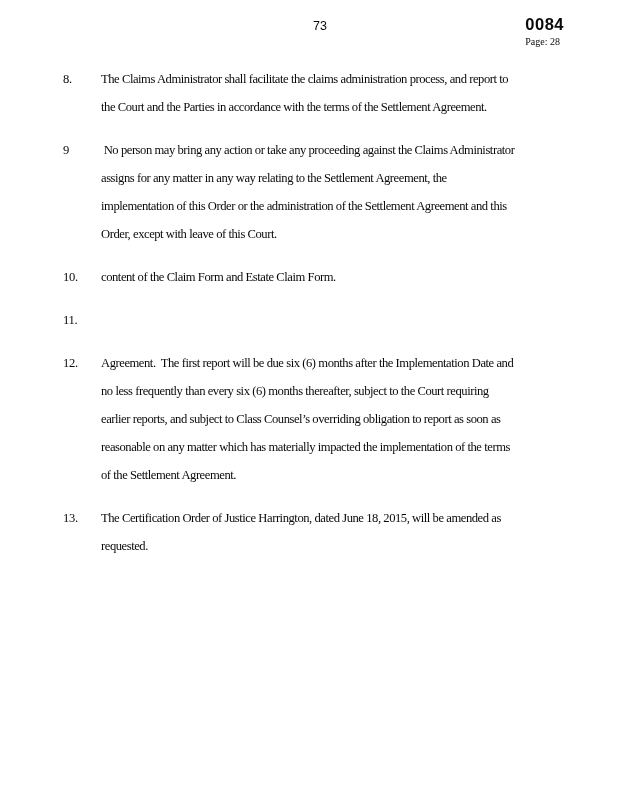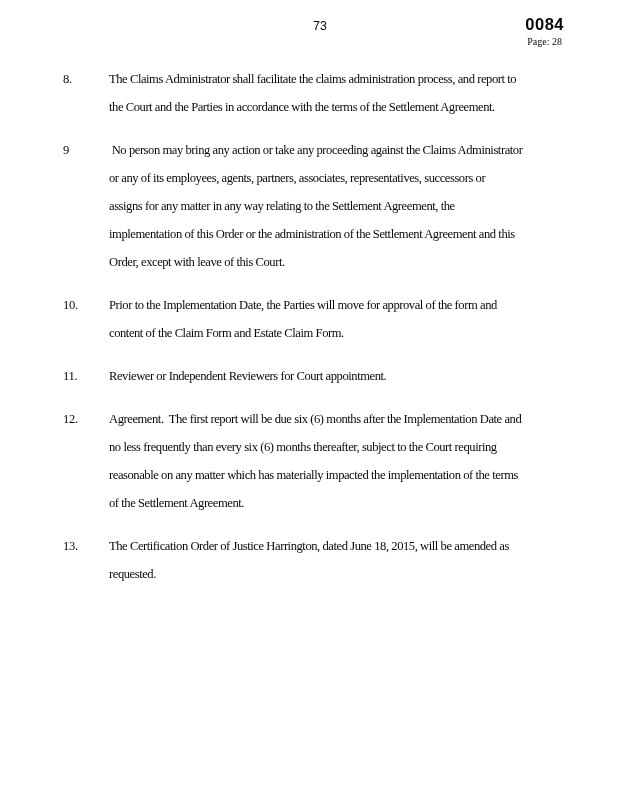--- a/index.html
+++ b/index.html
@@ -25,21 +25,20 @@
     width: 100%;
     text-align: center;
     font-family: "Liberation Sans", sans-serif;
     font-size: 12.5px;
     line-height: 14px;
   }
   .stamp {
     position: absolute;
     top: 16px;
     right: 60px;
-    text-align: center;
   }
   .stamp-number {
     font-family: "Liberation Sans", sans-serif;
     font-weight: 700;
     font-size: 16.5px;
     line-height: 17px;
     letter-spacing: 0.5px;
   }
   .stamp-page {
     font-family: "Liberation Serif", serif;
@@ -59,21 +58,20 @@
   }
   .para-num {
     flex: 0 0 38px;
     font-size: 12.6px;
     line-height: 28px;
     letter-spacing: -0.3px;
   }
   .para-lines {
     flex: 1 1 auto;
     min-width: 0;
-    margin-left: 8px;
   }
   .line {
     font-size: 12.6px;
     line-height: 28px;
     letter-spacing: -0.45px;
     white-space: pre;
   }
 </style>
 </head>
 <body>
@@ -93,47 +91,45 @@
     <div class="para-lines">
           <div class="line">The Claims Administrator shall facilitate the claims administration process, and report to</div>
           <div class="line">the Court and the Parties in accordance with the terms of the Settlement Agreement.</div>
         </div>
   </div>
 
   <div class="para">
     <div class="para-num">9</div>
     <div class="para-lines">
           <div class="line"> No person may bring any action or take any proceeding against the Claims Administrator</div>
-          <div class="line">or any of its employees, agents, partners, associates, representatives, successors or</div>
           <div class="line">assigns for any matter in any way relating to the Settlement Agreement, the</div>
           <div class="line">implementation of this Order or the administration of the Settlement Agreement and this</div>
           <div class="line">Order, except with leave of this Court.</div>
         </div>
   </div>
 
   <div class="para">
     <div class="para-num">10.</div>
     <div class="para-lines">
-          <div class="line">Prior to the Implementation Date, the Parties will move for approval of the form and</div>
           <div class="line">content of the Claim Form and Estate Claim Form.</div>
         </div>
   </div>
 
   <div class="para">
     <div class="para-num">11.</div>
     <div class="para-lines">
-          <div class="line">Reviewer or Independent Reviewers for Court appointment.</div>
         </div>
   </div>
 
   <div class="para">
     <div class="para-num">12.</div>
     <div class="para-lines">
           <div class="line">Agreement.  The first report will be due six (6) months after the Implementation Date and</div>
           <div class="line">no less frequently than every six (6) months thereafter, subject to the Court requiring</div>
+          <div class="line">earlier reports, and subject to Class Counsel’s overriding obligation to report as soon as</div>
           <div class="line">reasonable on any matter which has materially impacted the implementation of the terms</div>
           <div class="line">of the Settlement Agreement.</div>
         </div>
   </div>
 
   <div class="para">
     <div class="para-num">13.</div>
     <div class="para-lines">
           <div class="line">The Certification Order of Justice Harrington, dated June 18, 2015, will be amended as</div>
           <div class="line">requested.</div>

